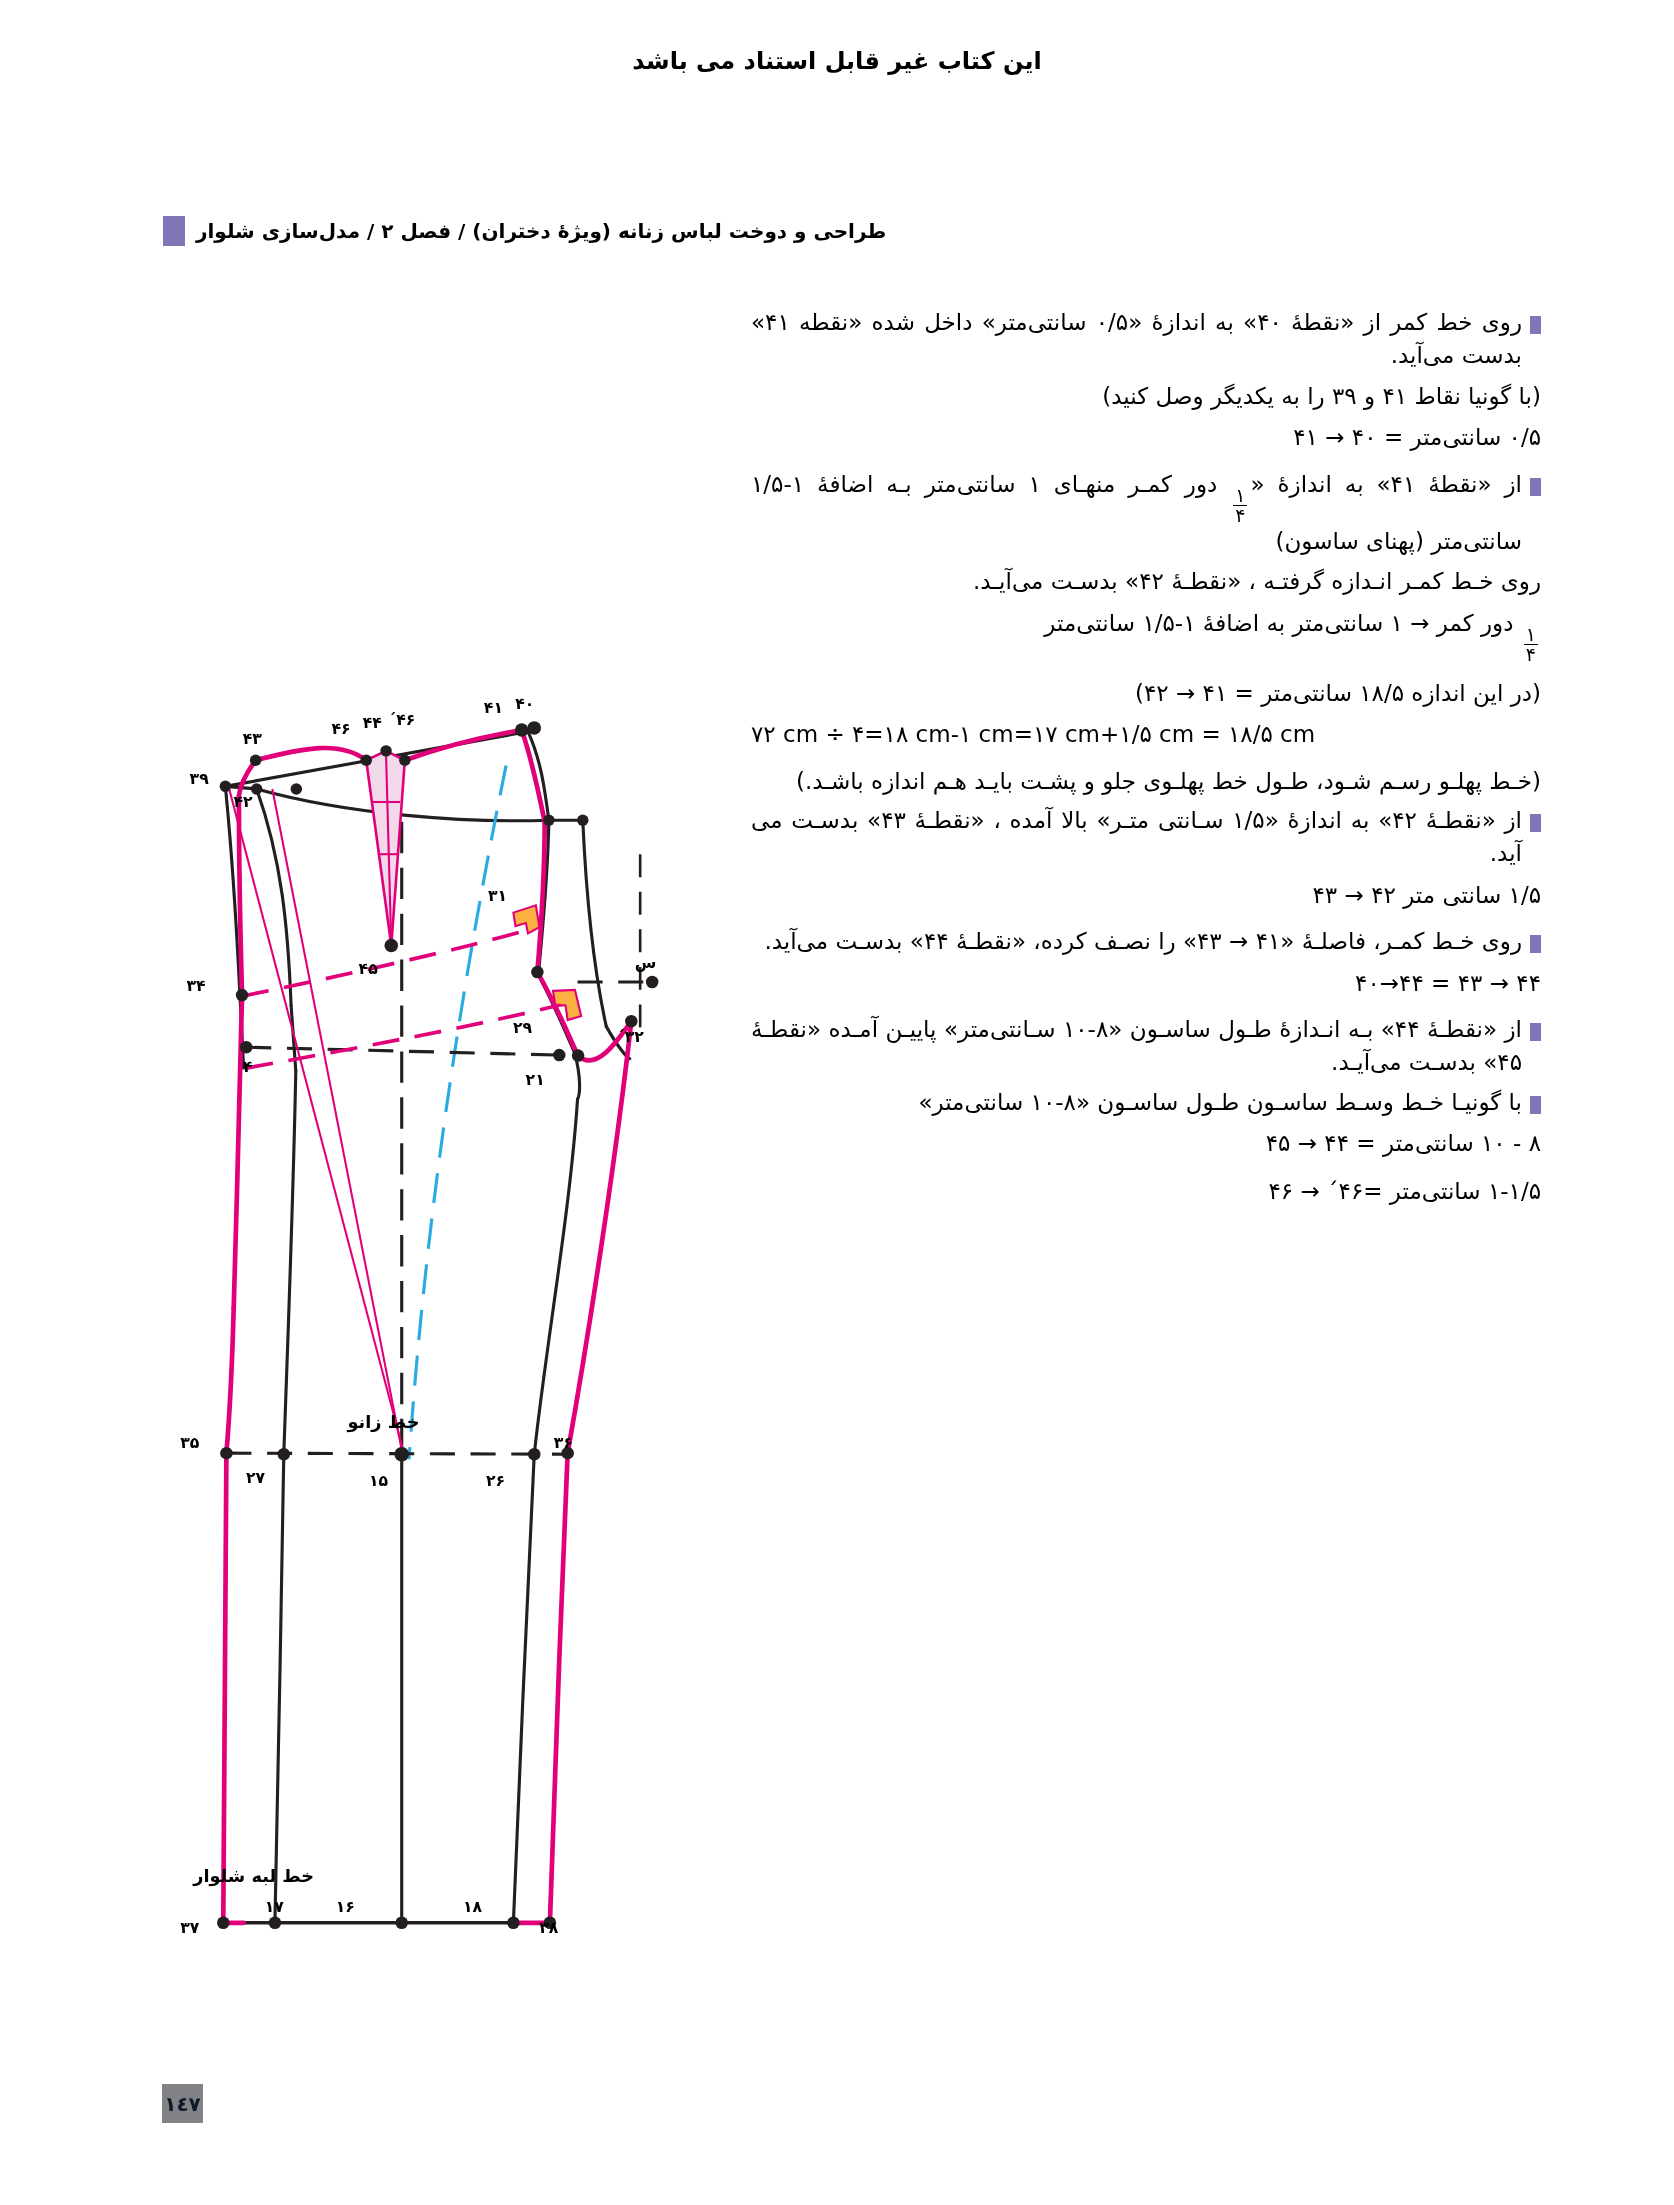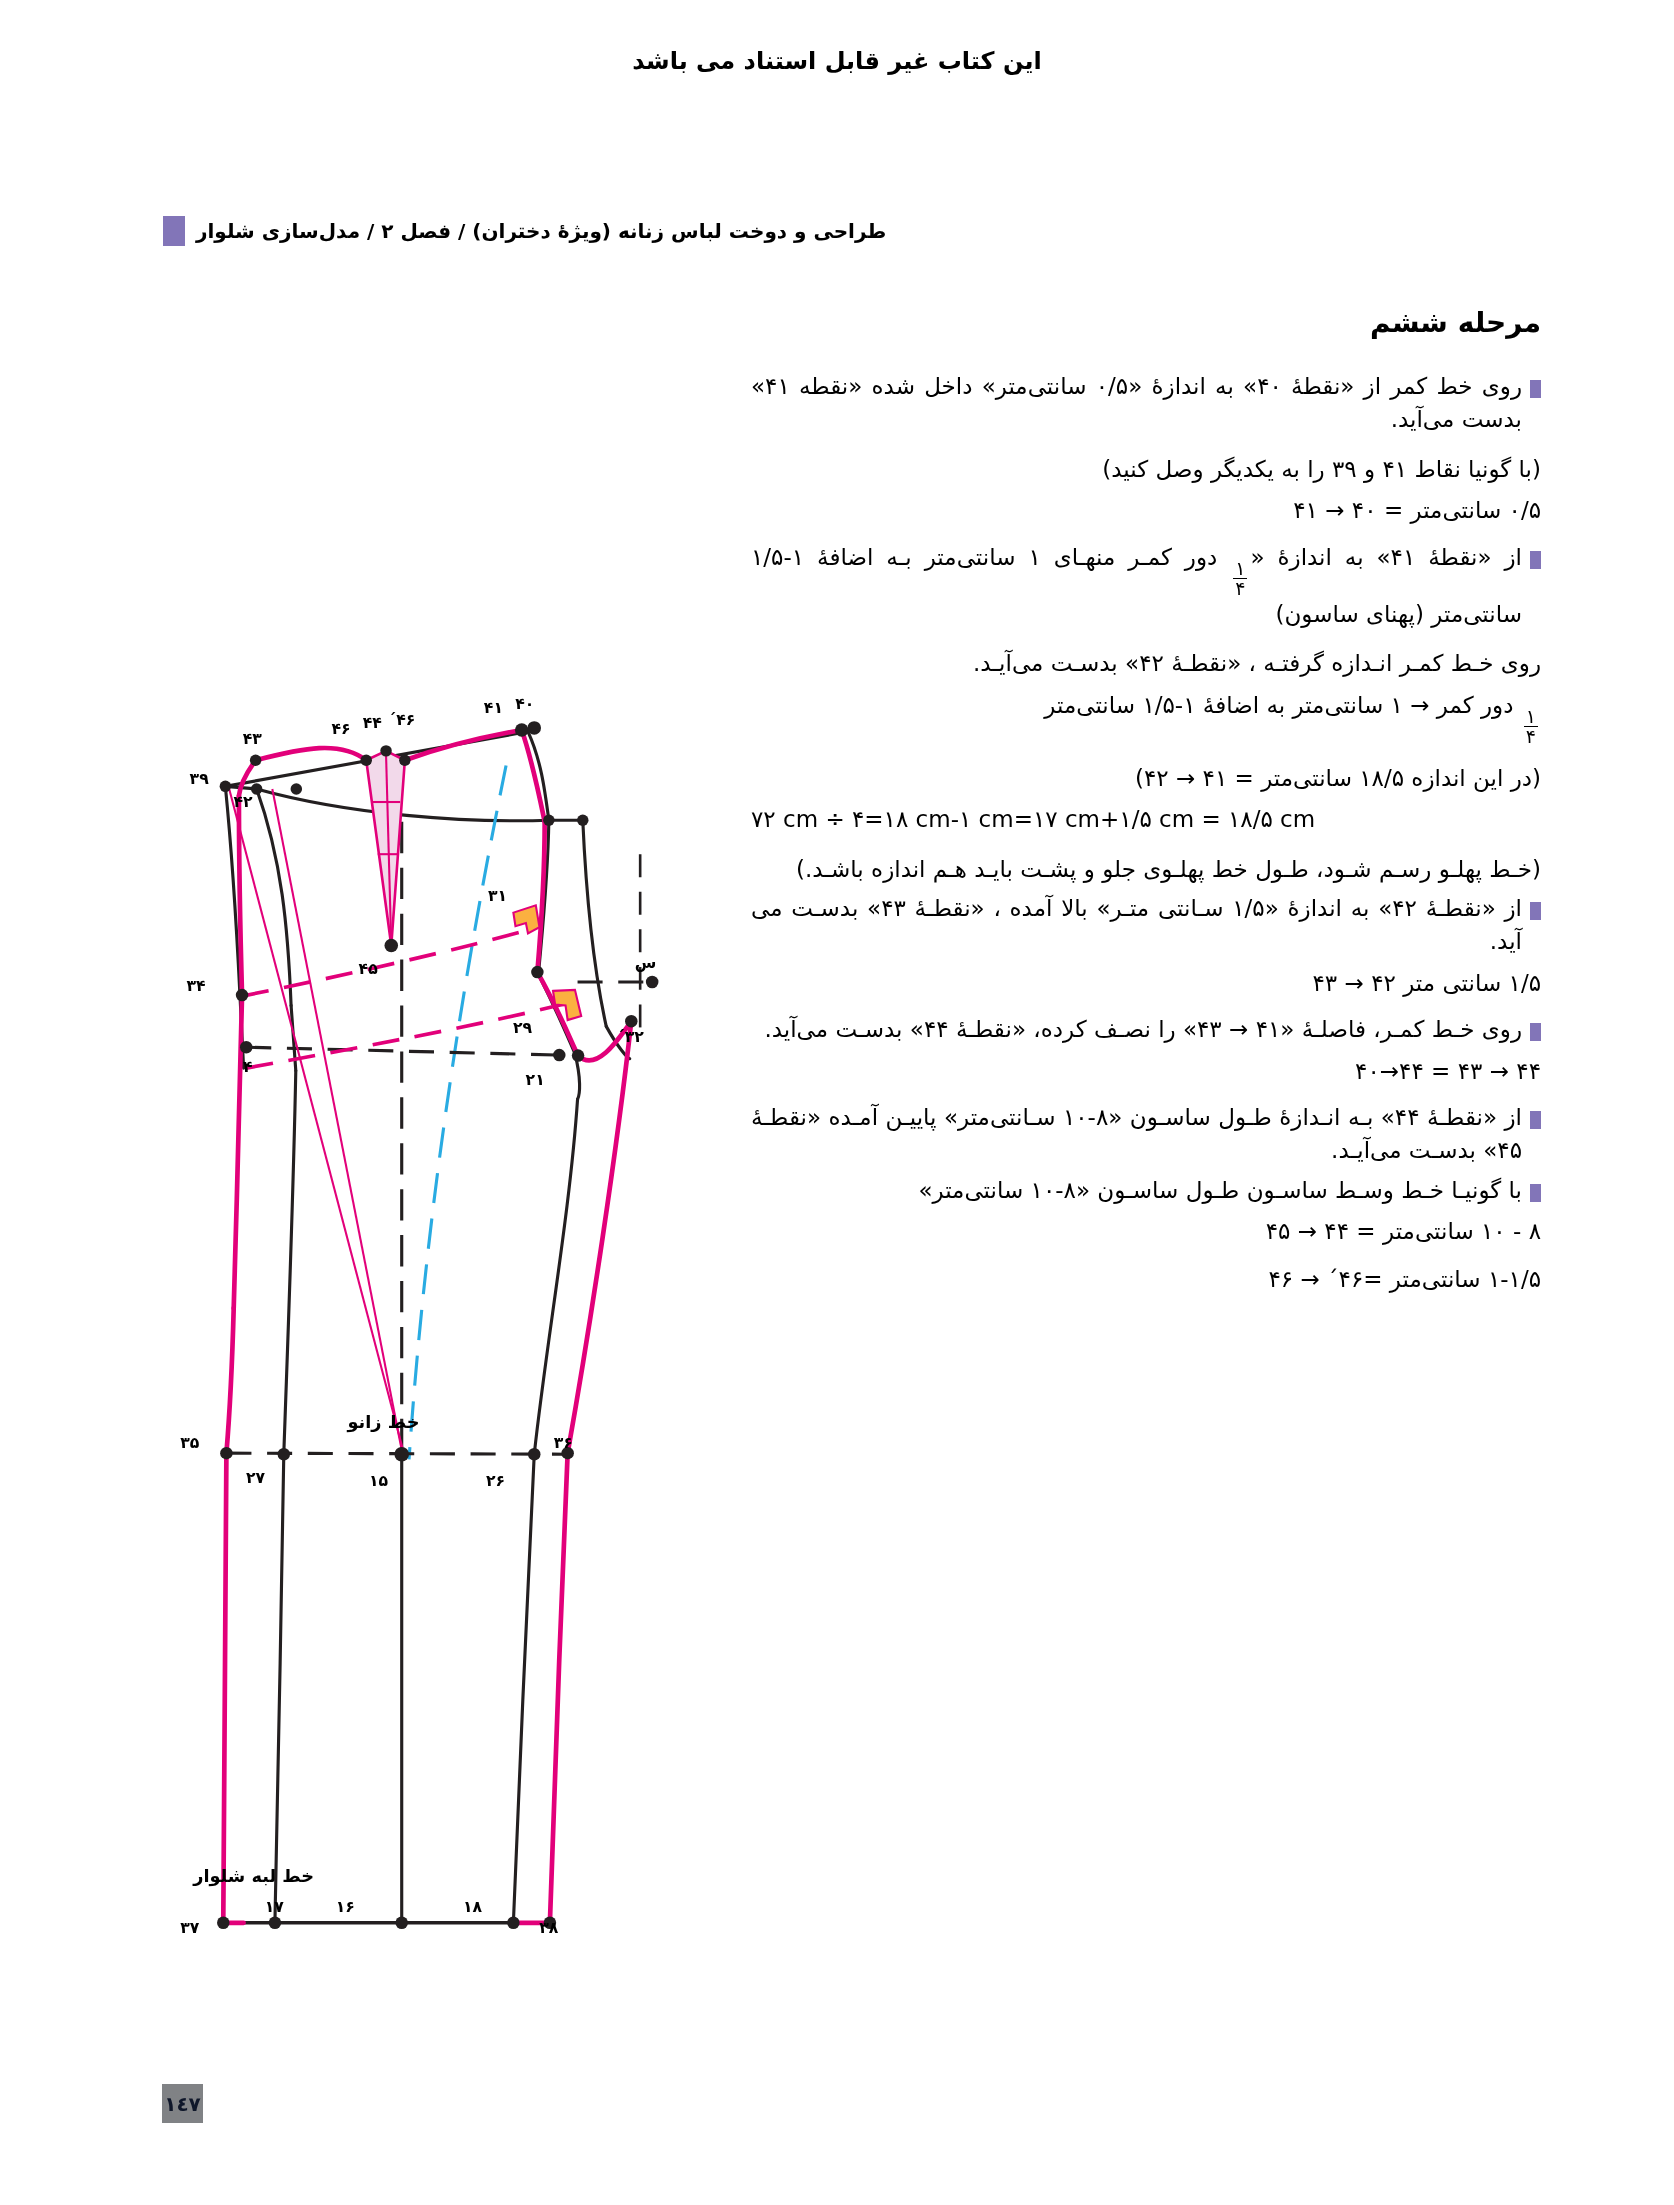--- a/index.html
+++ b/index.html
@@ -41,21 +41,21 @@
     gap:8px;margin:0 0 6px 0;
   }
   .bullet-sq{
     width:11px;height:18px;background:#8275b8;flex:none;margin-top:10px;
   }
   .bullet-body{
     flex:1;font-size:23px;line-height:1.45;text-align:justify;
     text-align-last:right;
   }
   .plain-p{
-    font-size:23px;line-height:1.45;margin:16px 0 6px 0;text-align:justify;
+    font-size:23px;line-height:1.45;margin:7px 0 6px 0;text-align:justify;
     text-align-last:right;
   }
   .formula{
     font-size:23px;line-height:1.5;margin:7px 0 13px 0;
     text-align:right;direction:rtl;white-space:nowrap;
   }
   .formula.wide{white-space:normal;}
   .formula-ltr{direction:ltr;text-align:left;}
 
   
@@ -95,21 +95,20 @@
 
   <div class="top-notice">این کتاب غیر قابل استناد می باشد</div>
 
   <div class="breadcrumb-wrap">
     <div class="bc-square"></div>
     <div class="bc-text">طراحی و دوخت لباس زنانه (ویژۀ دختران) / فصل ۲ / مدل‌سازی شلوار</div>
   </div>
 
   <div class="text-col">
 
-    <h1 class="stage-title">مرحله ششم</h1>
 
     <div class="bullet-p">
       <span class="bullet-sq"></span>
       <span class="bullet-body">روی خط کمر از «نقطهٔ ۴۰» به اندازهٔ «۰/۵ سانتی‌متر» داخل شده «نقطه ۴۱» بدست می‌آید.</span>
     </div>
 
     <p class="plain-p">(با گونیا نقاط ۴۱ و ۳۹ را به یکدیگر وصل کنید)</p>
 
     <p class="formula">۰/۵ سانتی‌متر = ۴۰   →   ۴۱</p>
 

